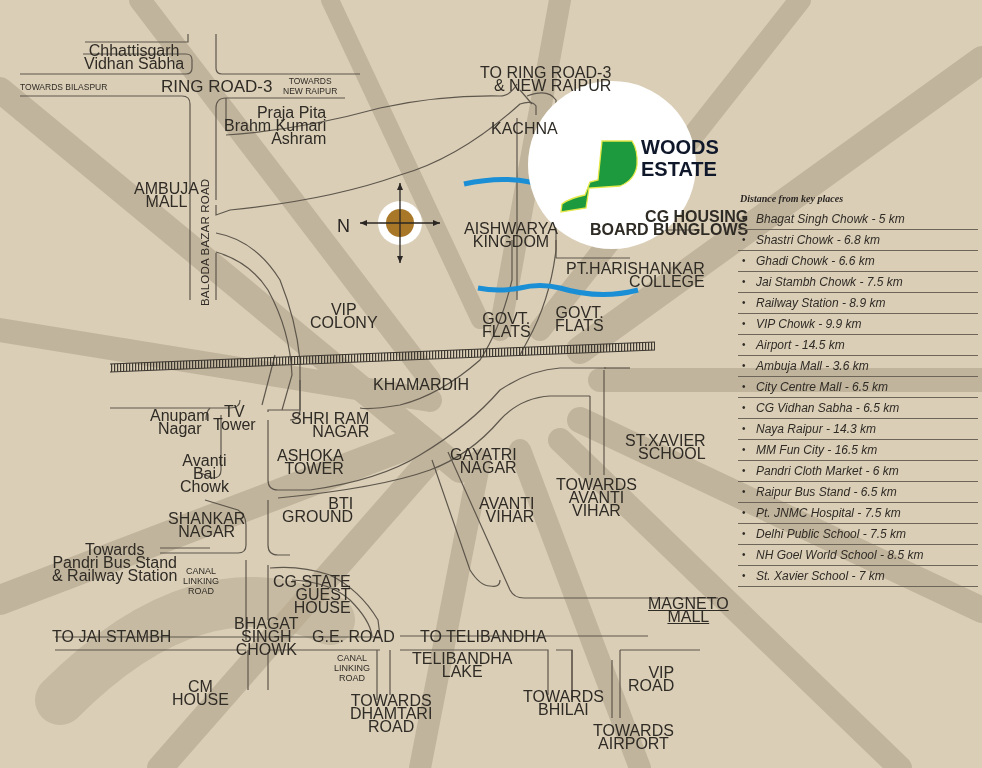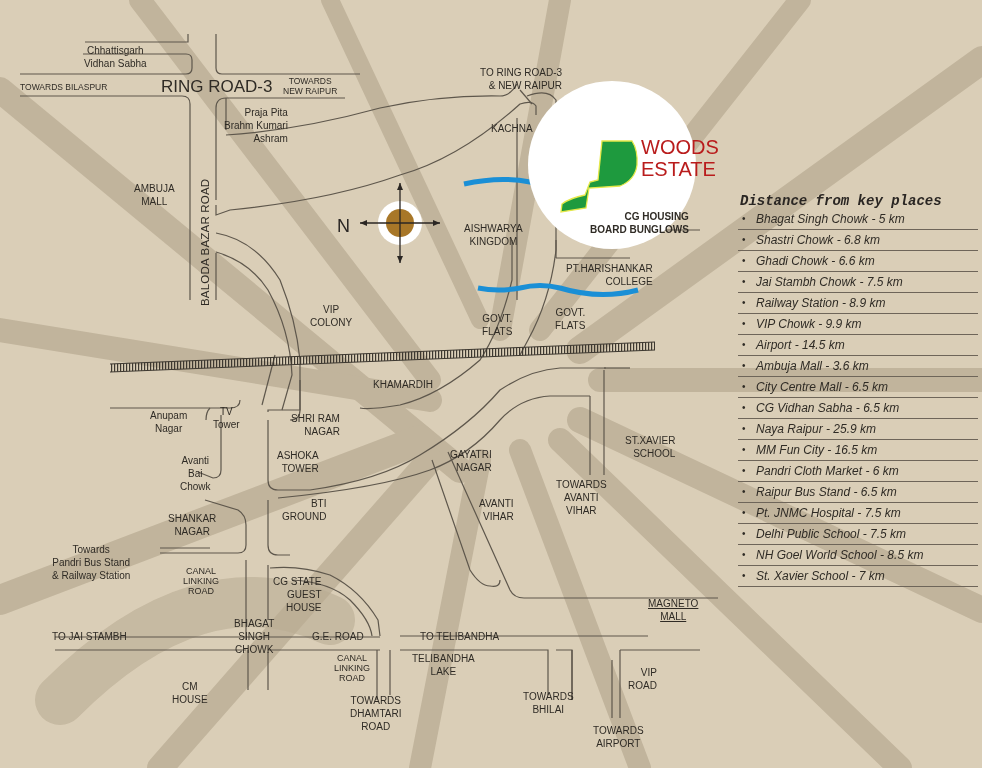--- a/index.html
+++ b/index.html
@@ -5,42 +5,42 @@
   html, body { margin: 0; padding: 0; }
   body {
     width: 982px; height: 768px; overflow: hidden; position: relative;
     background: #d9cdb6;
     font-family: "Liberation Sans", sans-serif;
     color: #2e2a24;
   }
   #map { position: absolute; left: 0; top: 0; width: 982px; height: 768px; }
   .lbl {
     position: absolute; font-family: "Liberation Sans", sans-serif;
-    font-size: 10px; line-height: 13px; color: #2f2b25; white-space: nowrap;
+    font-size: 16px; line-height: 13px; color: #2f2b25; white-space: nowrap;
     text-align: center;
   }
   .lbl.l { text-align: right; }
   .lbl.r { text-align: center; }
   .lbl.sm { font-size: 8.5px; line-height: 10px; }
   .lbl.xs { font-size: 9px; line-height: 10px; }
   .lbl.vert {
     transform: rotate(-90deg); transform-origin: left top;
     font-size: 11.5px; letter-spacing: 0.2px;
   }
   #brand {
     position: absolute; left: 641px; top: 136px;
-    font-family: "Liberation Sans", sans-serif; font-weight: normal;
-    font-size: 20px; line-height: 22px; color: #b91c1c;
+    font-family: "Liberation Sans", sans-serif; font-weight: bold;
+    font-size: 20px; line-height: 22px; color: #0f172a;
   }
   #distance-panel {
     position: absolute; left: 738px; top: 193px; width: 240px;
   }
   #distance-title {
-    font-family: Liberation Mono, monospace; font-weight: bold; font-style: italic;
-    font-size: 14px; color: #2a2623; height: 16px; padding-left: 2px;
+    font-family: Liberation Serif, serif; font-weight: bold; font-style: italic;
+    font-size: 10px; color: #2a2623; height: 16px; padding-left: 2px;
   }
   .dist-row {
     position: relative; height: 20px; border-bottom: 1.3px solid #6e6559;
     font-style: italic; font-size: 12px; line-height: 20px; color: #2f2b25;
     padding-left: 18px;
   }
   .dist-row .dot {
     position: absolute; left: 4px; top: 0; font-style: normal; font-size: 10px;
   }
   .compass-n { position: absolute; left: 337px; top: 216px; font-size: 18px; color: #2a2623; }
@@ -260,21 +260,21 @@
     <div class="dist-row"><span class="dot">•</span><span>Bhagat Singh Chowk - 5 km</span></div>
     <div class="dist-row"><span class="dot">•</span><span>Shastri Chowk - 6.8 km</span></div>
     <div class="dist-row"><span class="dot">•</span><span>Ghadi Chowk - 6.6 km</span></div>
     <div class="dist-row"><span class="dot">•</span><span>Jai Stambh Chowk - 7.5 km</span></div>
     <div class="dist-row"><span class="dot">•</span><span>Railway Station - 8.9 km</span></div>
     <div class="dist-row"><span class="dot">•</span><span>VIP Chowk - 9.9 km</span></div>
     <div class="dist-row"><span class="dot">•</span><span>Airport - 14.5 km</span></div>
     <div class="dist-row"><span class="dot">•</span><span>Ambuja Mall - 3.6 km</span></div>
     <div class="dist-row"><span class="dot">•</span><span>City Centre Mall - 6.5 km</span></div>
     <div class="dist-row"><span class="dot">•</span><span>CG Vidhan Sabha - 6.5 km</span></div>
-    <div class="dist-row"><span class="dot">•</span><span>Naya Raipur - 25.9 km</span></div>
+    <div class="dist-row"><span class="dot">•</span><span>Naya Raipur - 14.3 km</span></div>
     <div class="dist-row"><span class="dot">•</span><span>MM Fun City - 16.5 km</span></div>
     <div class="dist-row"><span class="dot">•</span><span>Pandri Cloth Market - 6 km</span></div>
     <div class="dist-row"><span class="dot">•</span><span>Raipur Bus Stand - 6.5 km</span></div>
     <div class="dist-row"><span class="dot">•</span><span>Pt. JNMC Hospital - 7.5 km</span></div>
     <div class="dist-row"><span class="dot">•</span><span>Delhi Public School - 7.5 km</span></div>
     <div class="dist-row"><span class="dot">•</span><span>NH Goel World School - 8.5 km</span></div>
     <div class="dist-row"><span class="dot">•</span><span>St. Xavier School - 7 km</span></div>
   </div>
 </div>
 

